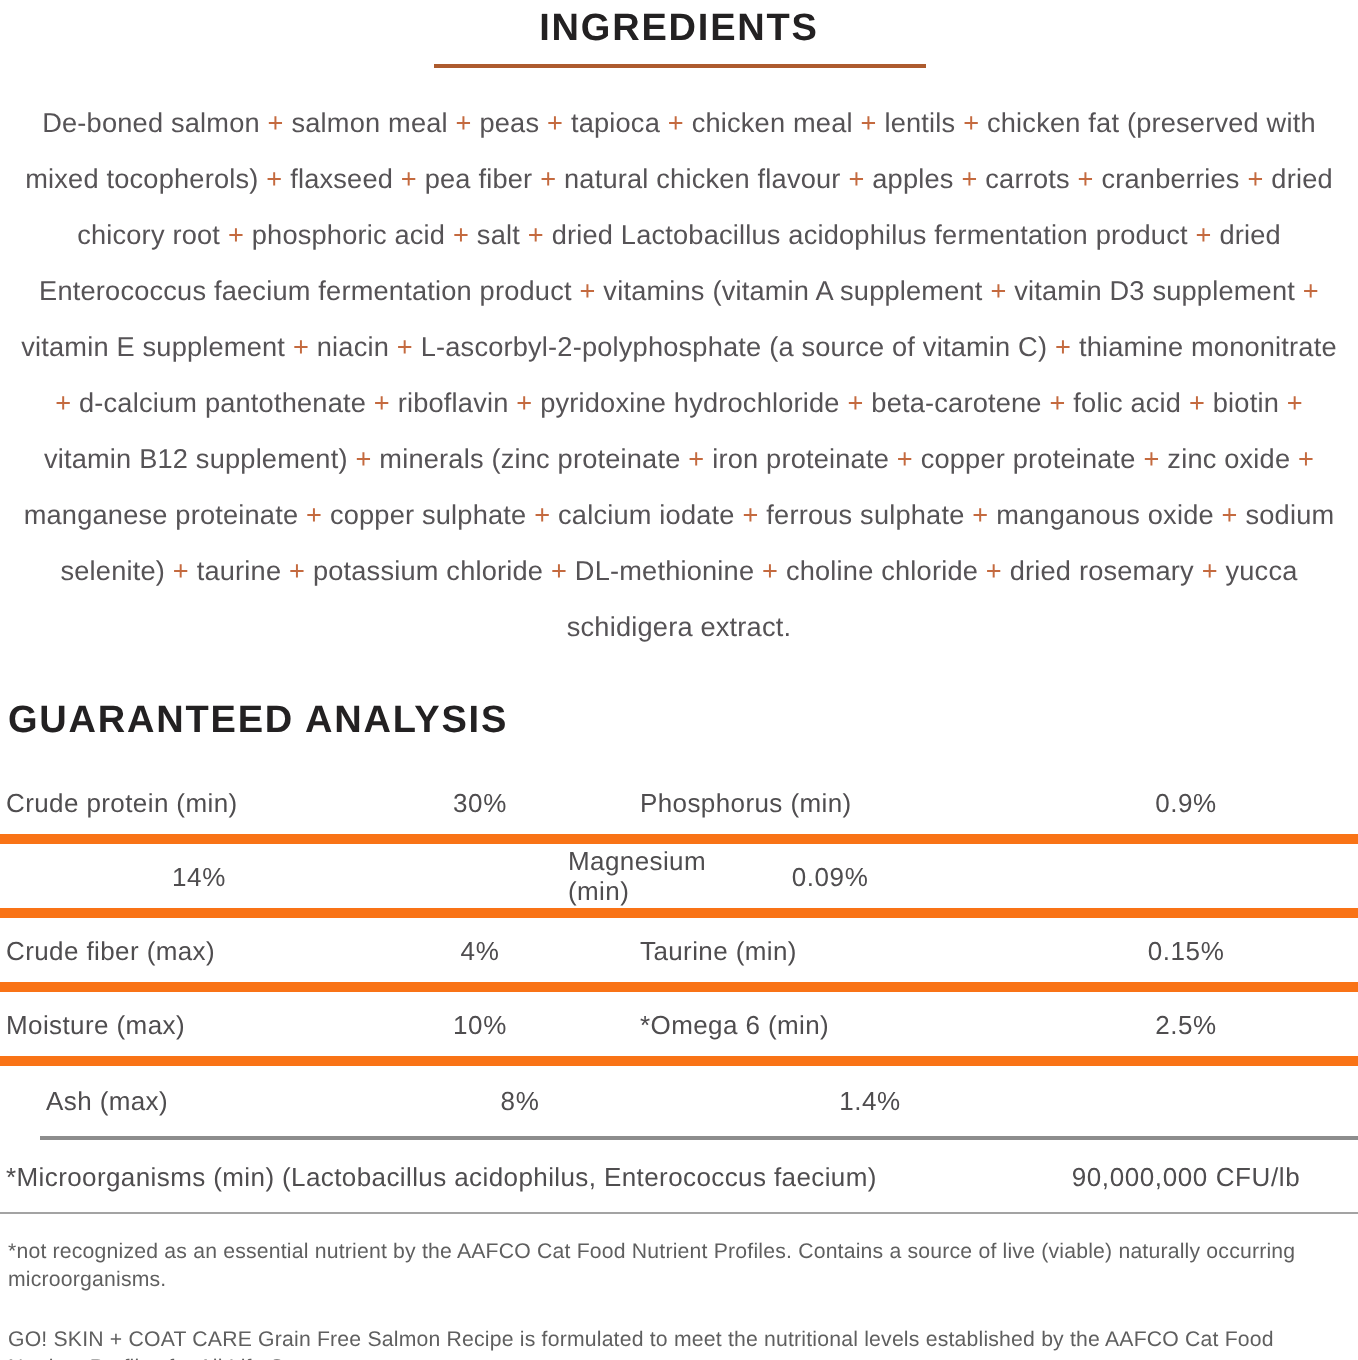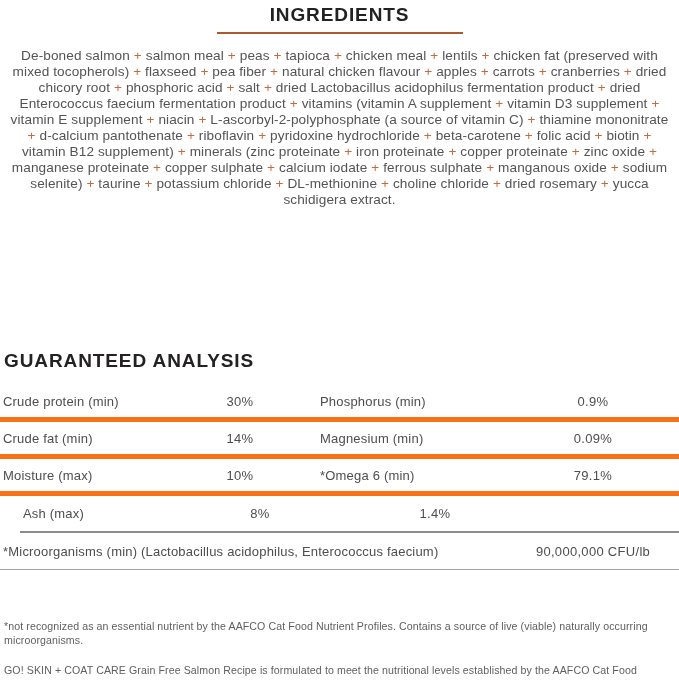--- a/index.html
+++ b/index.html
@@ -11,21 +11,21 @@
     font-size: 19px; font-weight: bold; color: #232122;
     letter-spacing: 0.9px; line-height: 22px;
   }
   #ingredients-section { position: absolute; top: 0; left: 0; width: 679px; }
   #ingredients-title { margin-top: 4px; text-align: center; }
   #ingredients-underline {
     width: 246px; height: 2px; margin: 6px auto 0 auto; background: #ad5b2e;
   }
   #ingredients-text {
     margin: 14px auto 0 auto; width: 664px;
-    text-align: center; font-size: 13.6px; line-height: 16px;
+    text-align: center; font-size: 13.6px; line-height: 28px;
     color: #565356; letter-spacing: 0.1px;
   }
   .plus { color: #c46a3f; font-weight: normal; }
 
   
   #analysis-section { position: absolute; top: 350px; left: 0; width: 548px; }
   #analysis-title { text-align: left; padding-left: 4px; }
 
   #ga-table { margin-top: 13px; width: 679px; font-size: 13px; color: #4f4d4f; }
   .ga-row {
@@ -62,32 +62,38 @@
     <div id="analysis-title" class="section-title">GUARANTEED ANALYSIS</div>
     <div id="ga-table">
         <div class="ga-row">
           <div class="ga-label">Crude protein (min)</div>
           <div class="ga-value">30%</div>
           <div class=""></div>
           <div class="ga-label">Phosphorus (min)</div>
           <div class="ga-value">0.9%</div>
         </div>
         <div class="ga-row">
-          <div class="ga-label">Crude fat (min)</div>
           <div class="ga-value">14%</div>
           <div class=""></div>
           <div class="ga-label">Magnesium (min)</div>
           <div class="ga-value">0.09%</div>
         </div>
         <div class="ga-row">
+          <div class="ga-label">Crude fiber (max)</div>
+          <div class="ga-value">4%</div>
+          <div class=""></div>
+          <div class="ga-label">Taurine (min)</div>
+          <div class="ga-value">0.15%</div>
+        </div>
+        <div class="ga-row">
           <div class="ga-label">Moisture (max)</div>
           <div class="ga-value">10%</div>
           <div class=""></div>
           <div class="ga-label">*Omega 6 (min)</div>
-          <div class="ga-value">79.1%</div>
+          <div class="ga-value">2.5%</div>
         </div>
         <div class="ga-row last-pair">
           <div class="ga-label">Ash (max)</div>
           <div class="ga-value">8%</div>
           <div class=""></div>
           <div class="ga-value">1.4%</div>
         </div>
         <div class="ga-row full">
           <div class="ga-label">*Microorganisms (min) (Lactobacillus acidophilus, Enterococcus faecium)</div>
           <div class="ga-value">90,000,000 CFU/lb</div>

